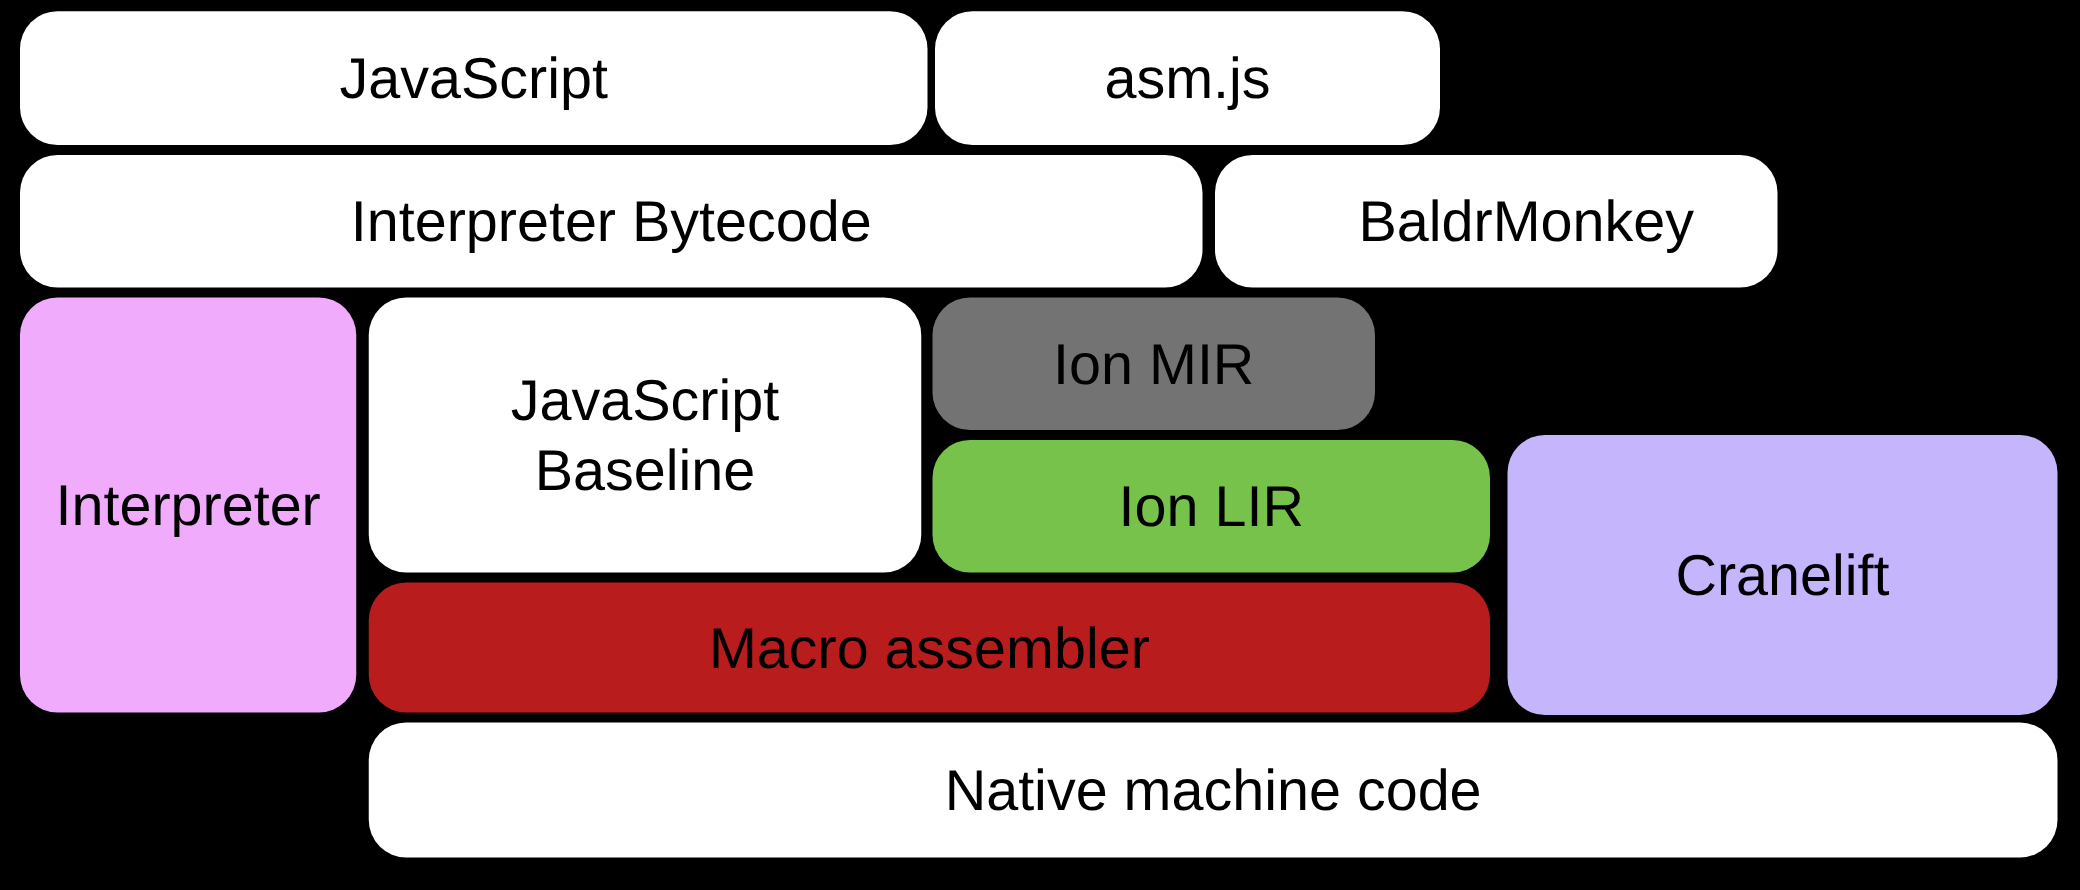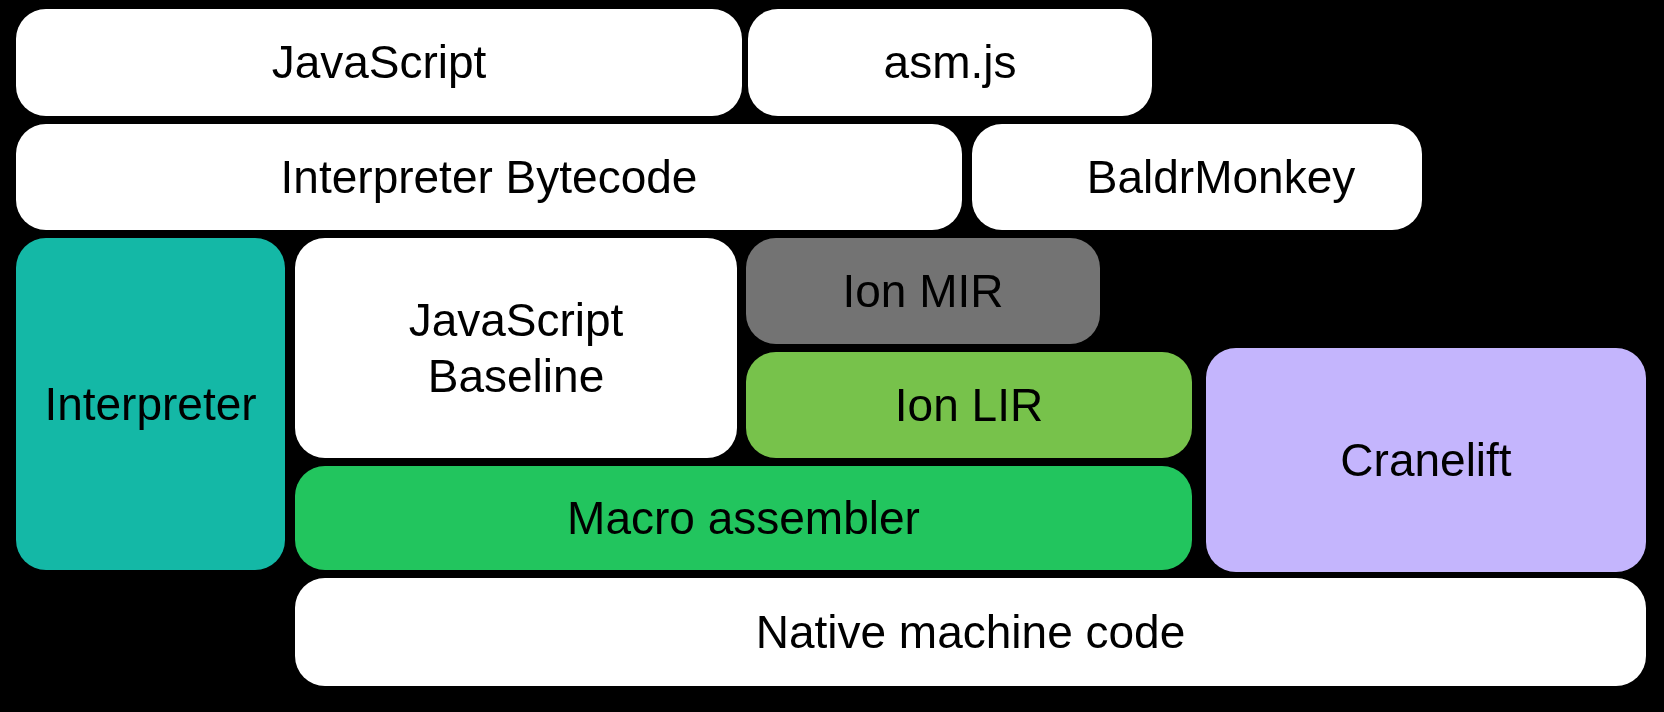--- a/index.html
+++ b/index.html
@@ -35,28 +35,28 @@
 
   <div class="box" style="left: 16px; top: 9px; width: 726px; height: 107px; background-color: rgb(255, 255, 255);">JavaScript</div>
 
   <div class="box" style="left: 748px; top: 9px; width: 404px; height: 107px; background-color: rgb(255, 255, 255);">asm.js</div>
 
 
   <div class="box" style="left: 16px; top: 124px; width: 946px; height: 106px; background-color: rgb(255, 255, 255);">Interpreter Bytecode</div>
 
   <div class="box" style="left: 972px; top: 124px; width: 450px; height: 106px; background-color: rgb(255, 255, 255); padding-left: 48px;">BaldrMonkey</div>
 
-  <div class="box" style="left: 16px; top: 238px; width: 269px; height: 332px; background-color: #14b8a6;">Interpreter</div>
+  <div class="box" style="left: 16px; top: 238px; width: 269px; height: 332px; background-color: #f0abfc;">Interpreter</div>
 
   <div class="box" style="left: 295px; top: 238px; width: 442px; height: 220px; background-color: rgb(255, 255, 255);">JavaScript
 Baseline</div>
 
   <div class="box" style="left: 746px; top: 238px; width: 354px; height: 106px; background-color: #737373;">Ion MIR</div>
 
   <div class="box" style="left: 746px; top: 352px; width: 446px; height: 106px; background-color: rgb(119, 194, 75);">Ion LIR</div>
 
   <div class="box" style="left: 1206px; top: 348px; width: 440px; height: 224px; background-color: #c4b5fd;">Cranelift</div>
 
-  <div class="box" style="left: 295px; top: 466px; width: 897px; height: 104px; background-color: #22c55e;">Macro assembler</div>
+  <div class="box" style="left: 295px; top: 466px; width: 897px; height: 104px; background-color: #b91c1c;">Macro assembler</div>
 
   <div class="box" style="left: 295px; top: 578px; width: 1351px; height: 108px; background-color: rgb(255, 255, 255);">Native machine code</div>
 
 </div>
 
 </body></html>

